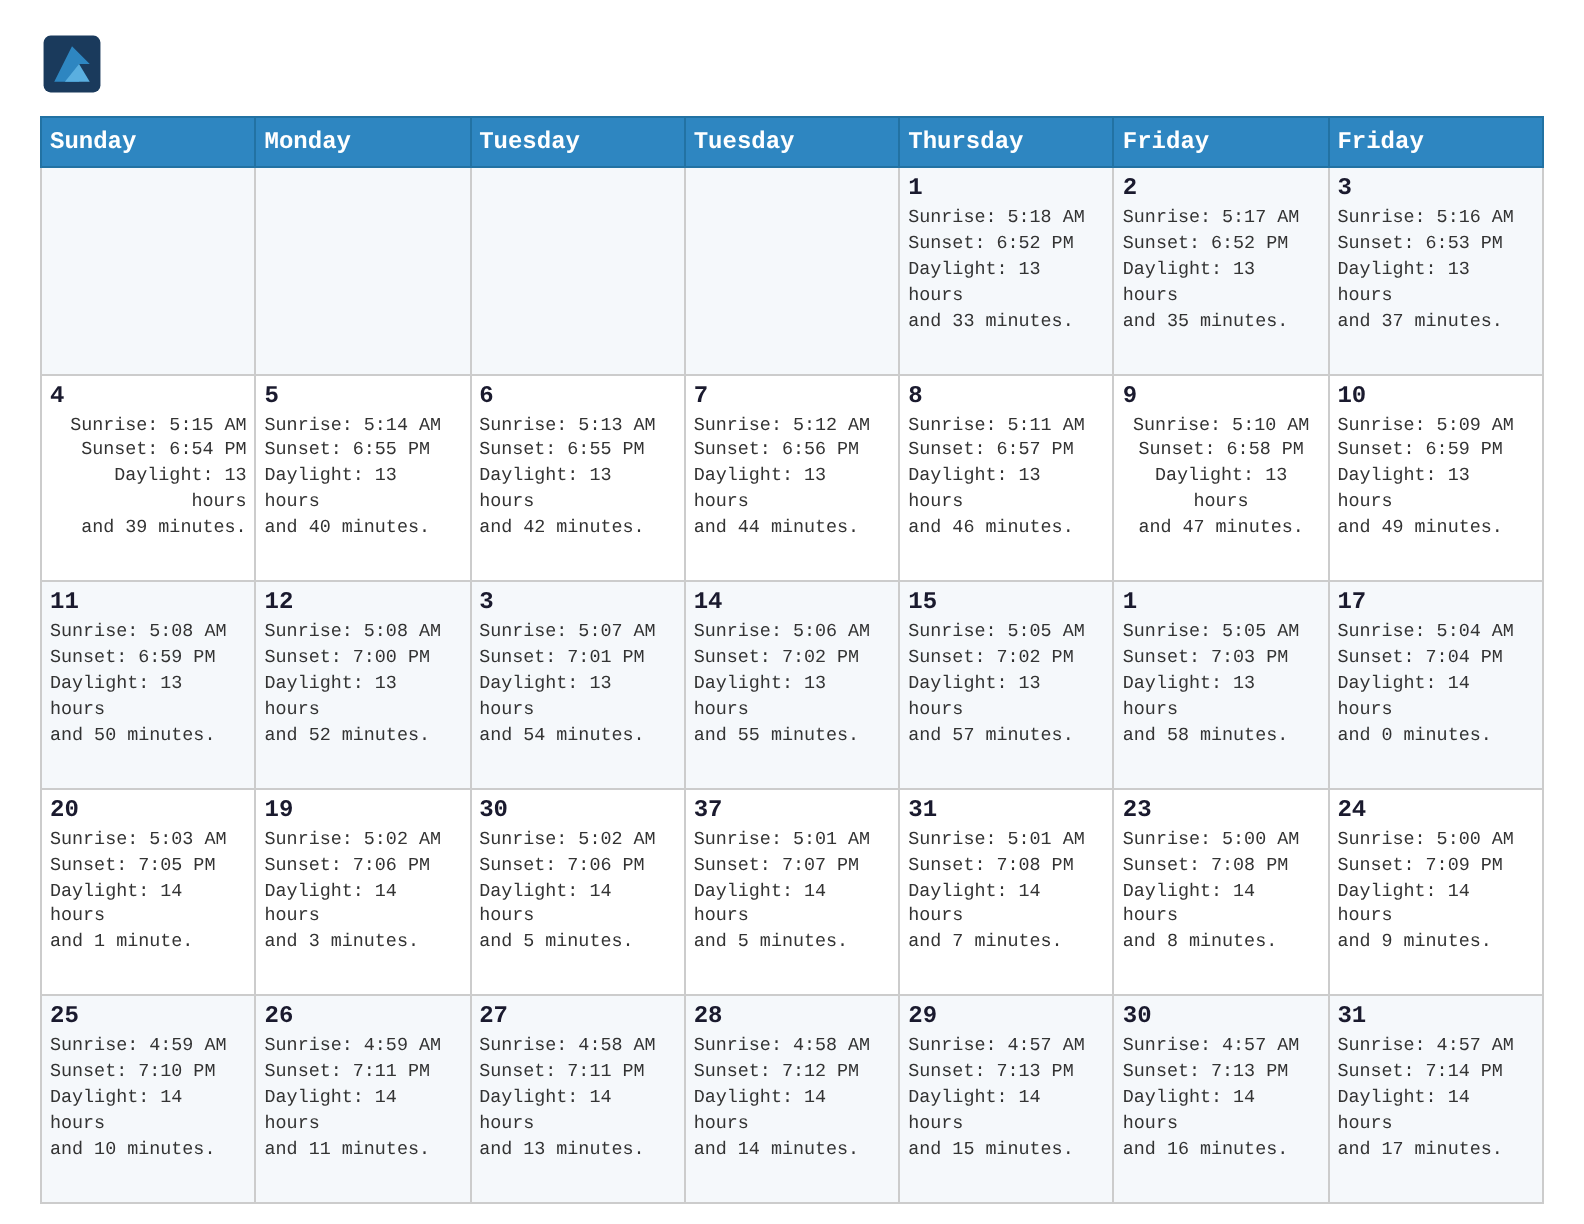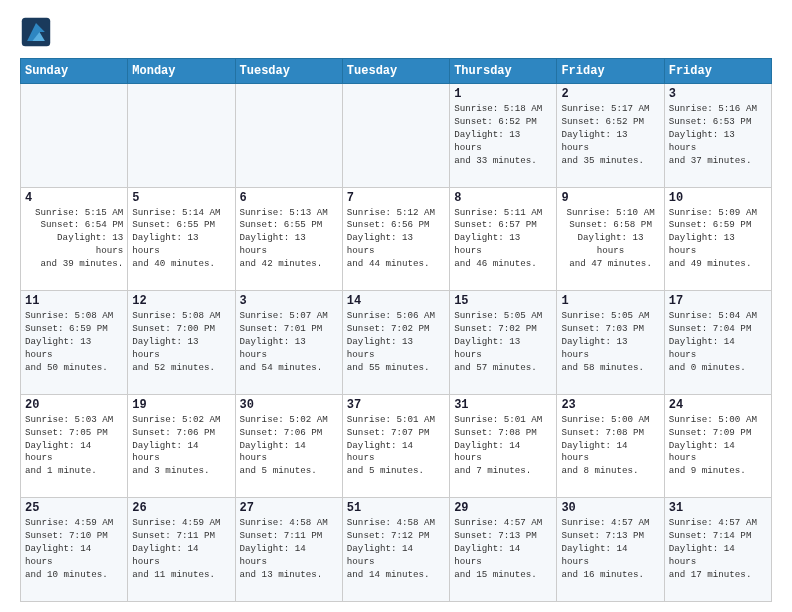--- a/index.html
+++ b/index.html
@@ -330,21 +330,21 @@
 and 11 minutes.</div>
           </td>
           <td>
             <span class="day-num">27</span>
             <div class="day-info" style="white-space: pre-line;">Sunrise: 4:58 AM
 Sunset: 7:11 PM
 Daylight: 14 hours
 and 13 minutes.</div>
           </td>
           <td>
-            <span class="day-num">51</span>
+            <span class="day-num">28</span>
             <div class="day-info" style="white-space: pre-line;">Sunrise: 4:58 AM
 Sunset: 7:12 PM
 Daylight: 14 hours
 and 14 minutes.</div>
           </td>
           <td>
             <span class="day-num">29</span>
             <div class="day-info" style="white-space: pre-line;">Sunrise: 4:57 AM
 Sunset: 7:13 PM
 Daylight: 14 hours

